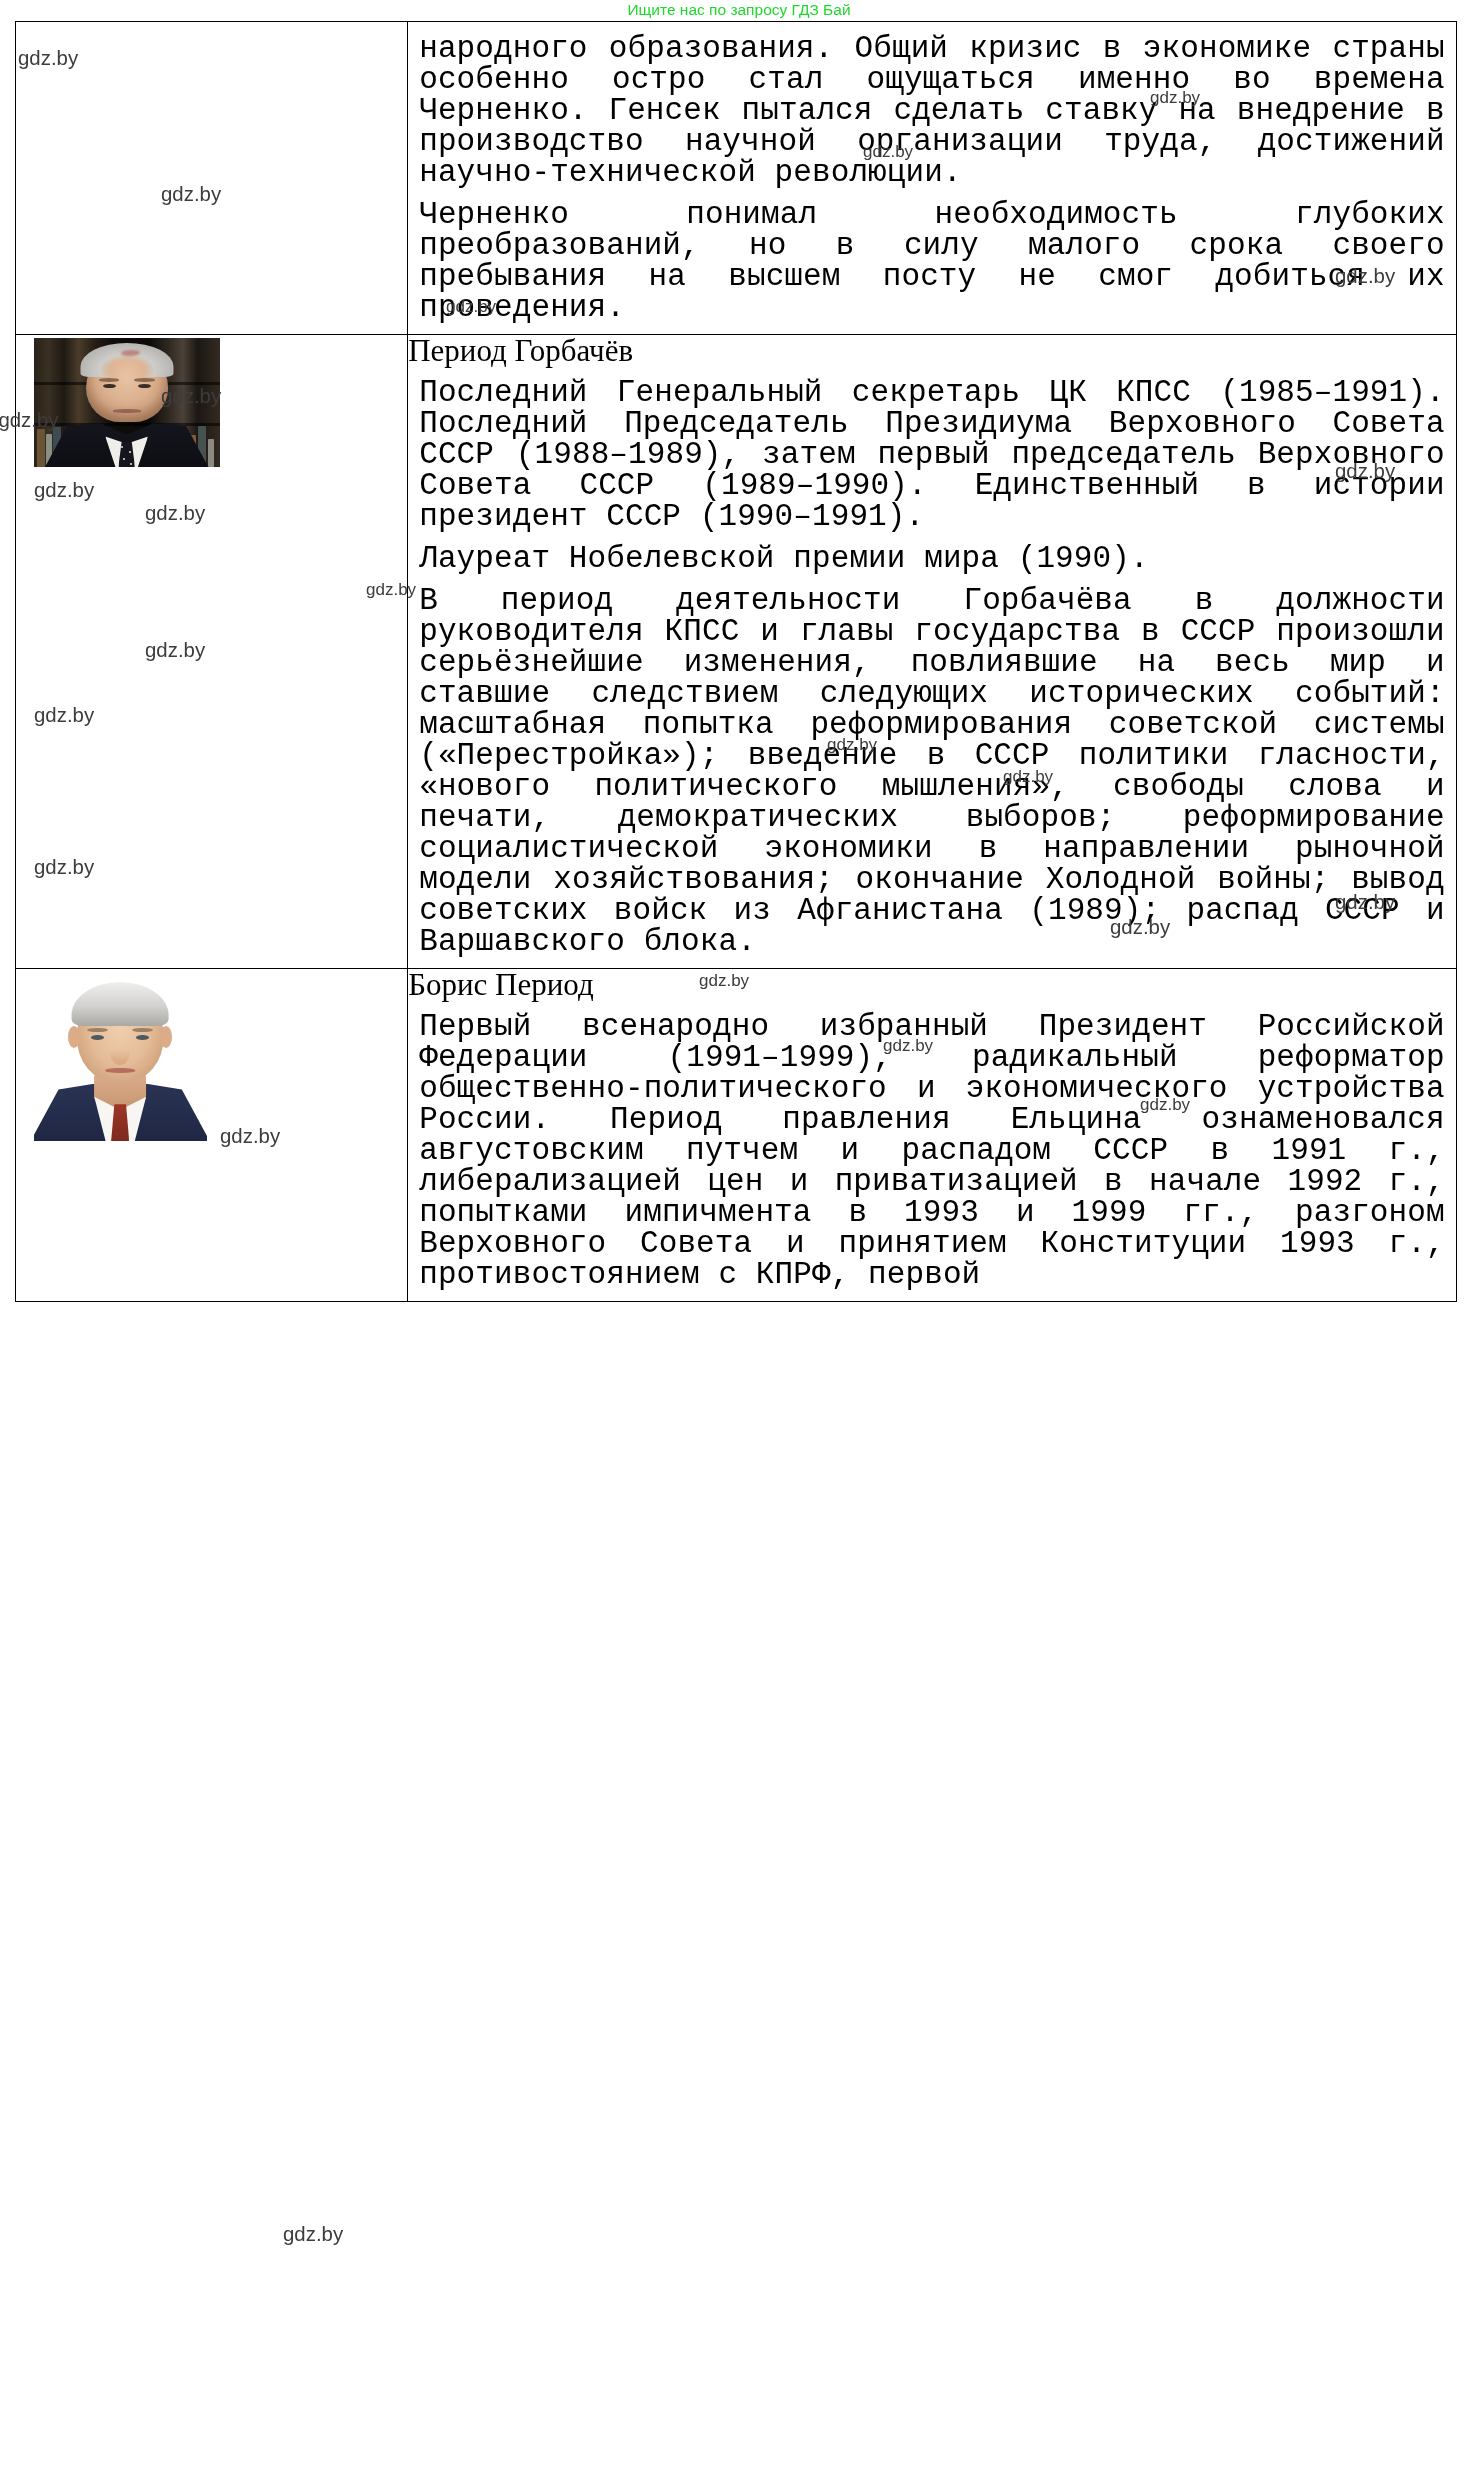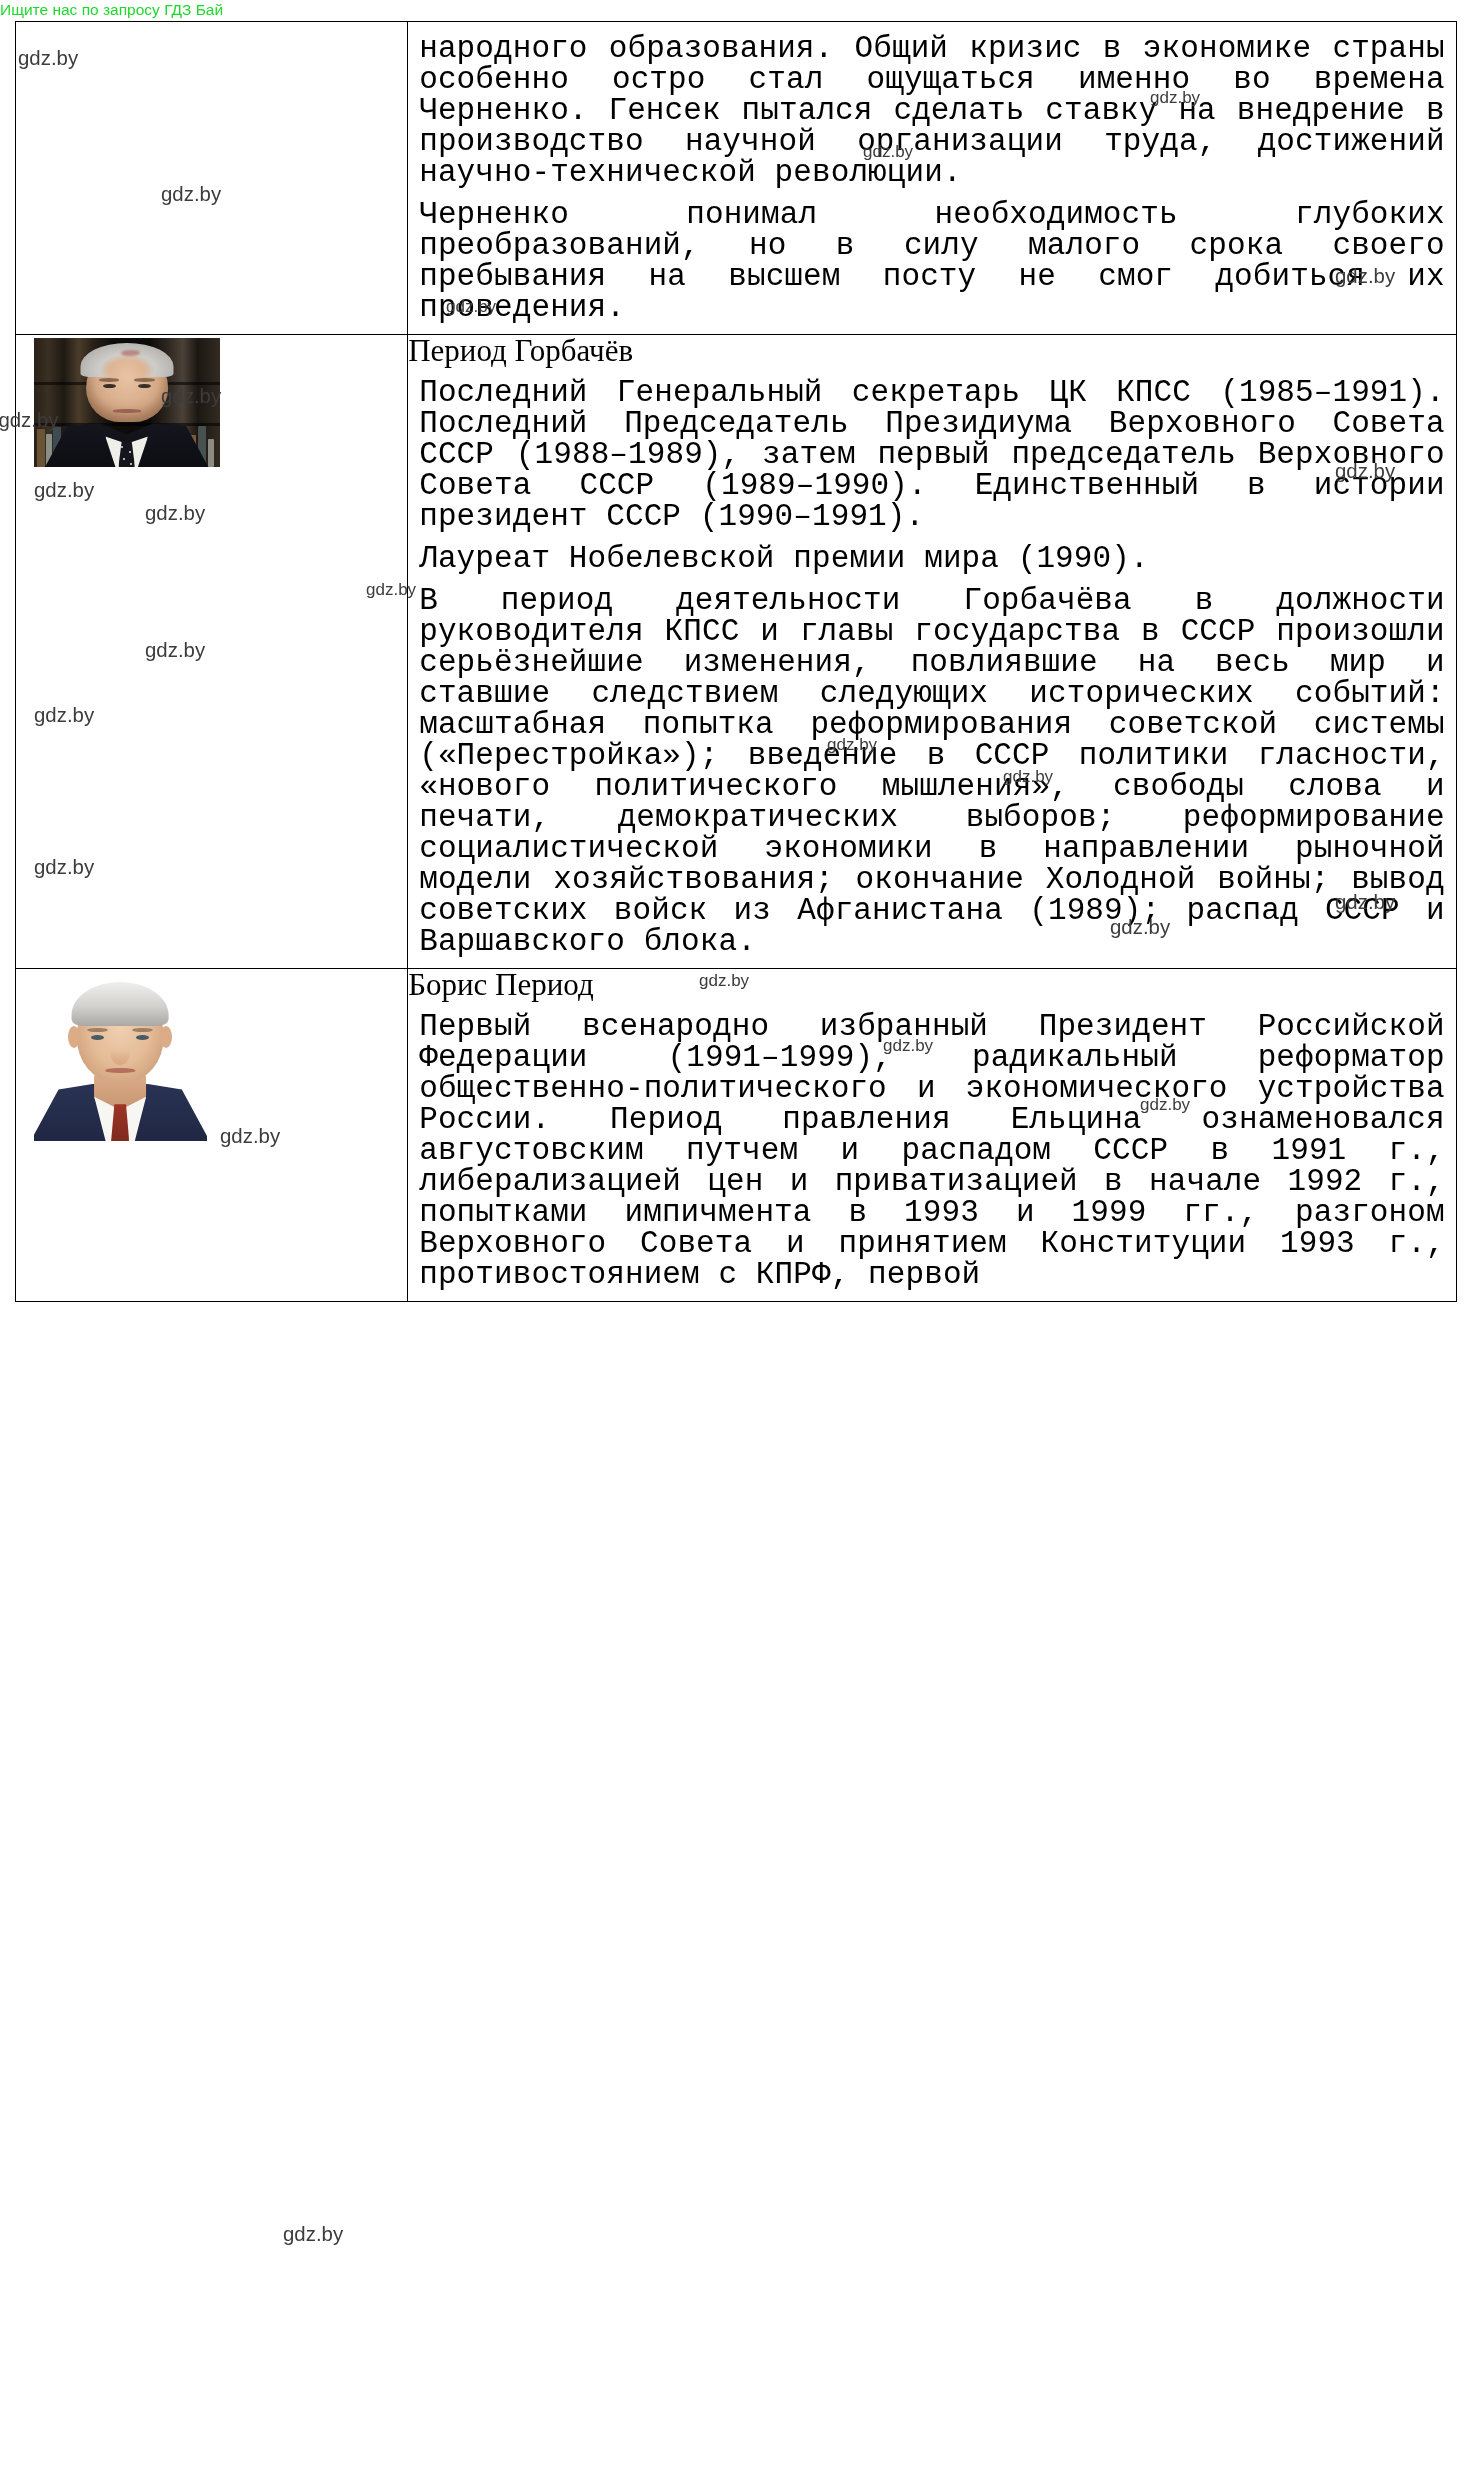--- a/index.html
+++ b/index.html
@@ -16,20 +16,21 @@
   }
 
   
   .top-banner {
     position: absolute;
     top: 0;
     left: 0;
     width: 1478px;
     height: 19.5px;
     line-height: 19.5px;
+    text-align: center;
     color: #1ed82c;
     font-family: "Liberation Sans", "DejaVu Sans", sans-serif;
     font-size: 15.5px;
     font-weight: 400;
     letter-spacing: 0px;
     white-space: nowrap;
   }
 
   
   .doc-table {

